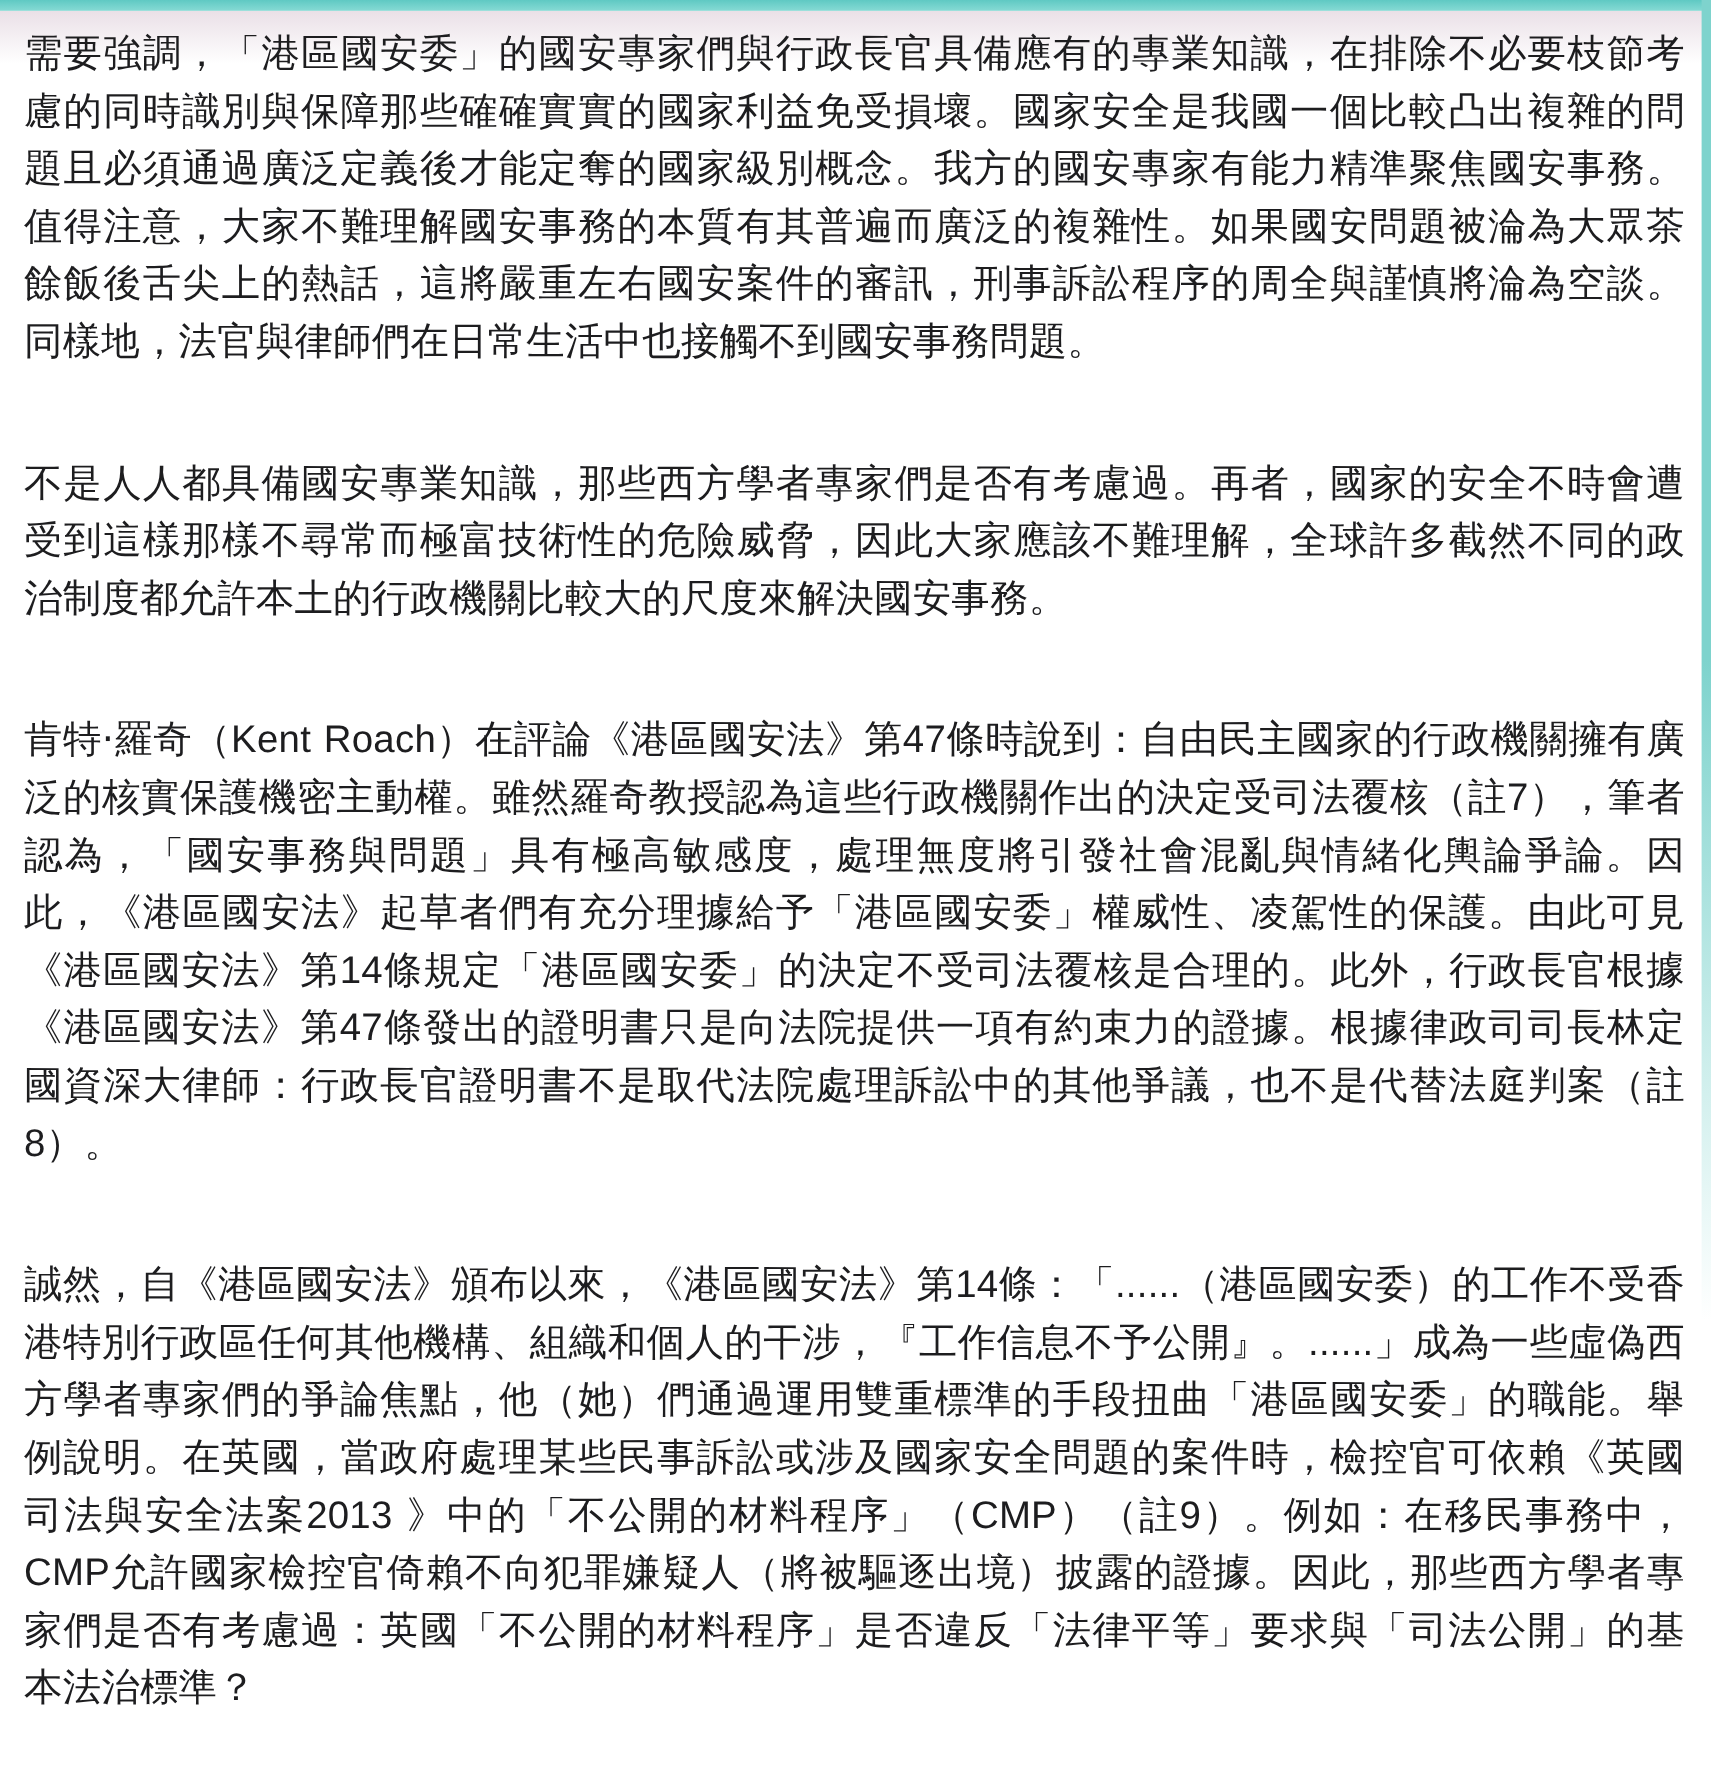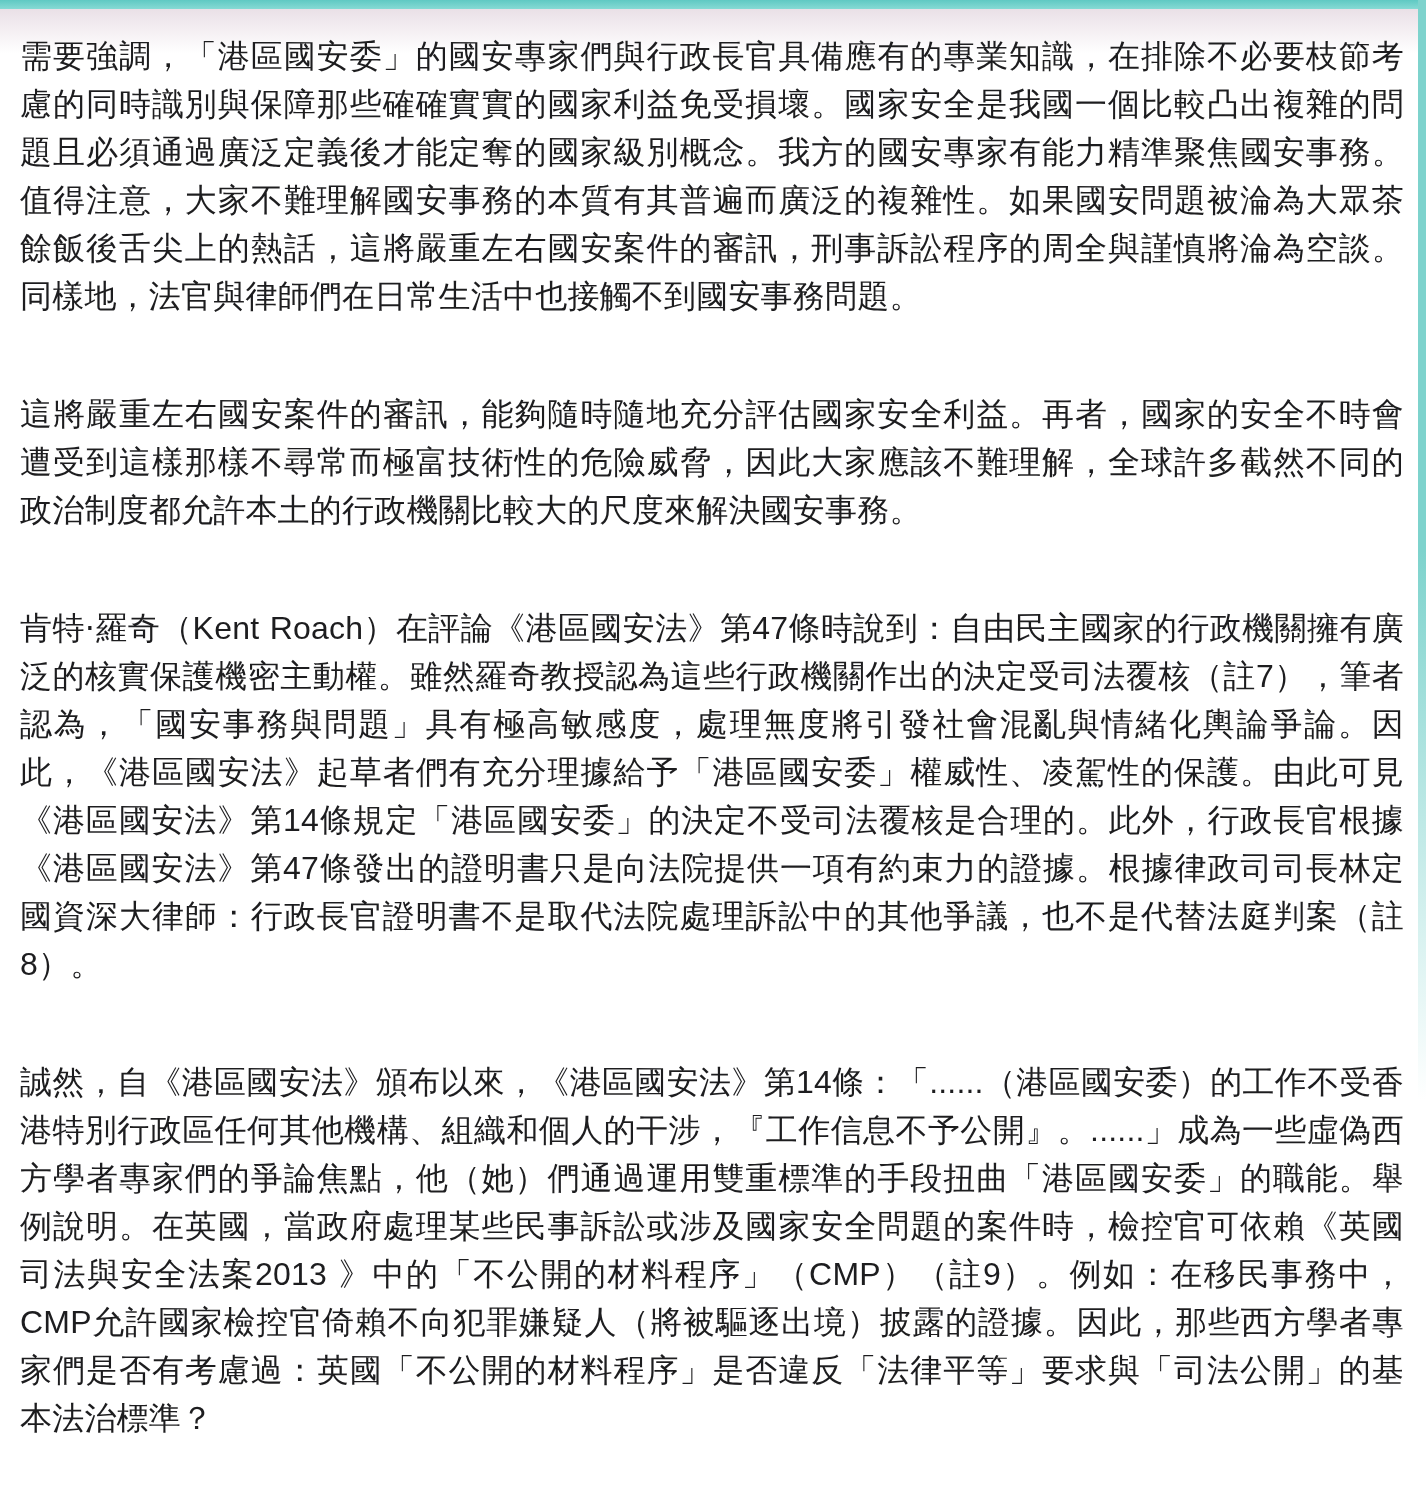--- a/index.html
+++ b/index.html
@@ -44,35 +44,35 @@
     z-index: 2;
     padding: 16px 22px 0 20px;
     color: #1d1d1f;
     font-size: 32px;
     line-height: 48px;
     text-align: justify;
     font-weight: 400;
     letter-spacing: 0.2px;
   }
   .para {
-    margin: 16px 0 70px 0;
+    margin: 4px 0 70px 0;
   }
   .para:last-child {
     margin-bottom: 0;
   }
   .latin {
     font-family: "Liberation Sans", "DejaVu Sans", sans-serif;
     font-weight: 400;
   }
 </style>
 </head>
 <body>
 
 <div class="top-accent-bar"></div>
 <div class="right-accent-bar"></div>
 <div class="header-fade"></div>
 
 <div class="article-body">
   <p class="para">需要強調，「港區國安委」的國安專家們與行政長官具備應有的專業知識，在排除不必要枝節考慮的同時識別與保障那些確確實實的國家利益免受損壞。國家安全是我國一個比較凸出複雜的問題且必須通過廣泛定義後才能定奪的國家級別概念。我方的國安專家有能力精準聚焦國安事務。值得注意，大家不難理解國安事務的本質有其普遍而廣泛的複雜性。如果國安問題被淪為大眾茶餘飯後舌尖上的熱話，這將嚴重左右國安案件的審訊，刑事訴訟程序的周全與謹慎將淪為空談。同樣地，法官與律師們在日常生活中也接觸不到國安事務問題。</p>
-  <p class="para">這將嚴重左右國安案件的審訊，能夠隨時隨地充分評估國家安全利益。再者，國家的安全不時會遭受到這樣那樣不尋常而極富技術性的危險威脅，因此大家應該不難理解，全球許多截然不同的政治制度都允許本土的行政機關比較大的尺度來解決國安事務。</p>
+  <p class="para">不是人人都具備國安專業知識，那些西方學者專家們是否有考慮過。再者，國家的安全不時會遭受到這樣那樣不尋常而極富技術性的危險威脅，因此大家應該不難理解，全球許多截然不同的政治制度都允許本土的行政機關比較大的尺度來解決國安事務。</p>
   <p class="para">肯特·羅奇（<span class="latin">Kent</span> <span class="latin">Roach</span>）在評論《港區國安法》第<span class="latin">47</span>條時說到：自由民主國家的行政機關擁有廣泛的核實保護機密主動權。雖然羅奇教授認為這些行政機關作出的決定受司法覆核（註<span class="latin">7</span>），筆者認為，「國安事務與問題」具有極高敏感度，處理無度將引發社會混亂與情緒化輿論爭論。因此，《港區國安法》起草者們有充分理據給予「港區國安委」權威性、凌駕性的保護。由此可見《港區國安法》第<span class="latin">14</span>條規定「港區國安委」的決定不受司法覆核是合理的。此外，行政長官根據《港區國安法》第<span class="latin">47</span>條發出的證明書只是向法院提供一項有約束力的證據。根據律政司司長林定國資深大律師：行政長官證明書不是取代法院處理訴訟中的其他爭議，也不是代替法庭判案（註<span class="latin">8</span>）。</p>
   <p class="para">誠然，自《港區國安法》頒布以來，《港區國安法》第<span class="latin">14</span>條：「<span class="latin">......</span>（港區國安委）的工作不受香港特別行政區任何其他機構、組織和個人的干涉，『工作信息不予公開』。<span class="latin">......</span>」成為一些虛偽西方學者專家們的爭論焦點，他（她）們通過運用雙重標準的手段扭曲「港區國安委」的職能。舉例說明。在英國，當政府處理某些民事訴訟或涉及國家安全問題的案件時，檢控官可依賴《英國司法與安全法案<span class="latin">2013</span> 》中的「不公開的材料程序」（<span class="latin">CMP</span>）（註<span class="latin">9</span>）。例如：在移民事務中，<span class="latin">CMP</span>允許國家檢控官倚賴不向犯罪嫌疑人（將被驅逐出境）披露的證據。因此，那些西方學者專家們是否有考慮過：英國「不公開的材料程序」是否違反「法律平等」要求與「司法公開」的基本法治標準？</p>
 </div>
 
 </body></html>

